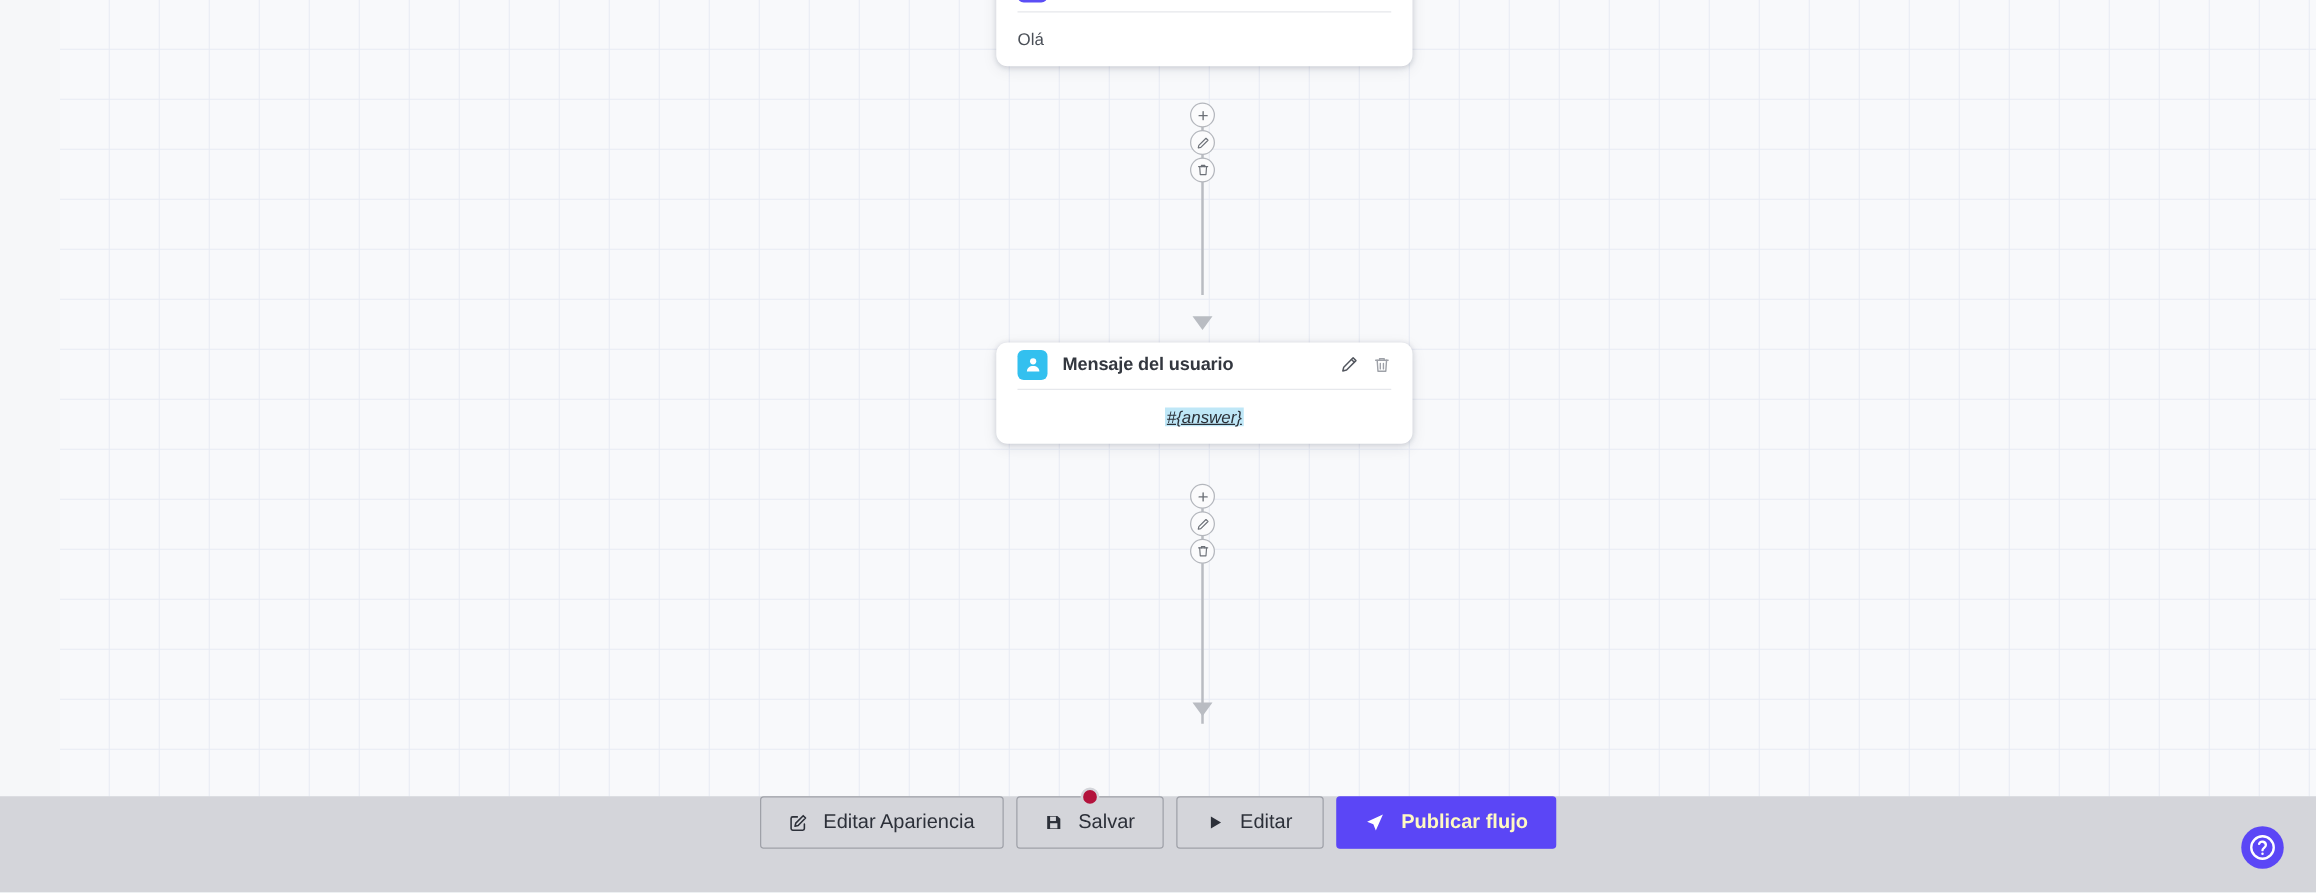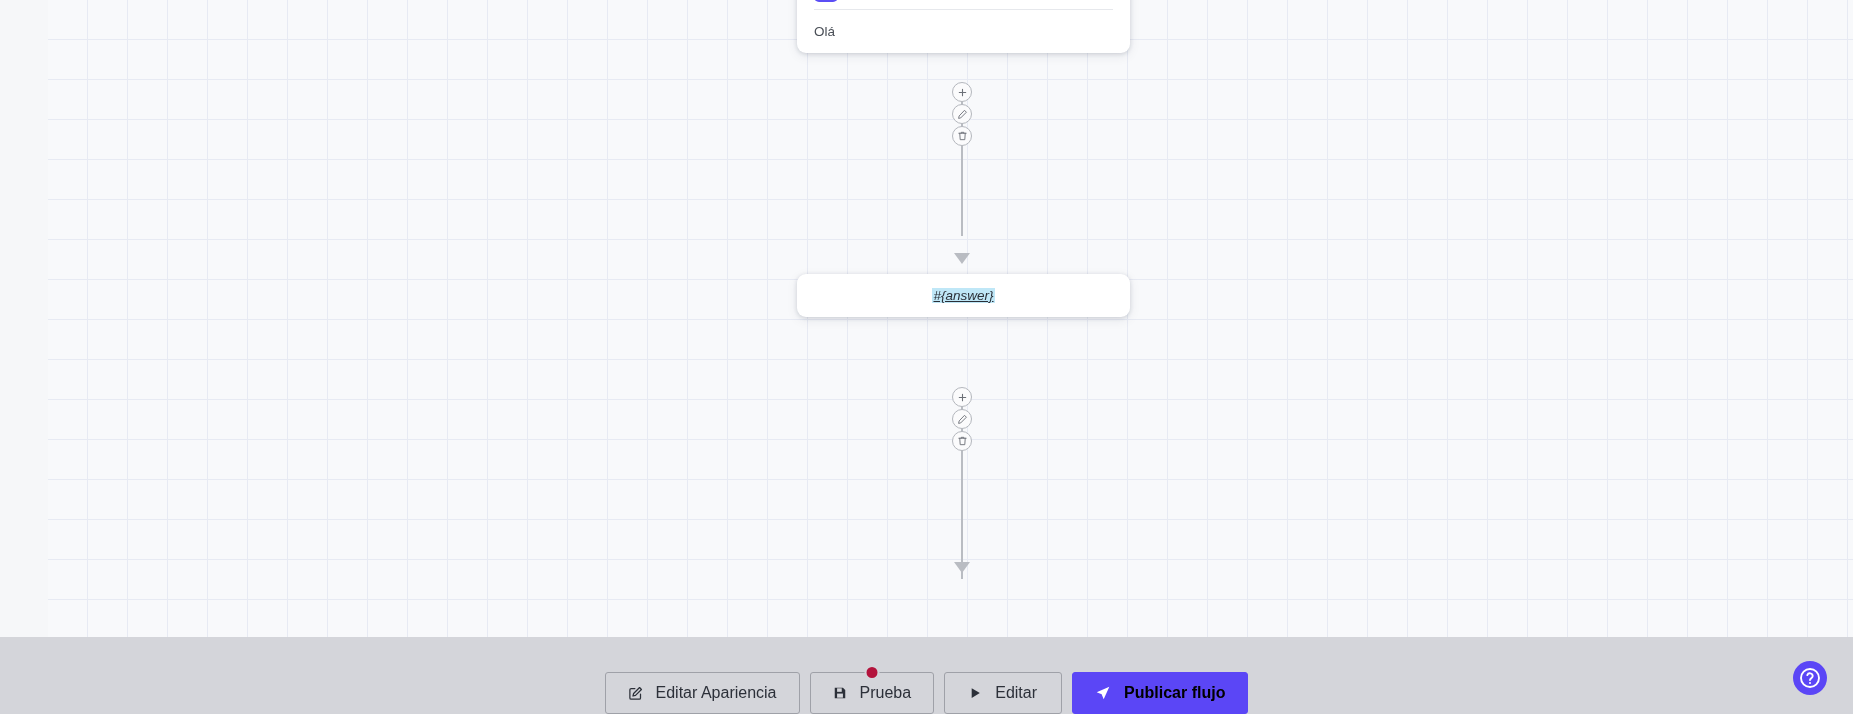--- a/index.html
+++ b/index.html
@@ -175,21 +175,21 @@
   }
 
   
   .toolbar {
     position: absolute;
     left: 0; top: 637px;
     width: 1853px;
     height: 77px;
     background: #d4d5da;
     display: flex;
-    align-items: flex-end;
+    align-items: flex-start;
     justify-content: center;
     gap: 10px;
   }
 
   .tb-btn {
     position: relative;
     height: 42px;
     min-width: 118px;
     padding: 0 22px;
     background: #d4d5da;
@@ -200,21 +200,21 @@
     justify-content: center;
     gap: 13px;
     font-size: 16px;
     color: #2c3039;
     cursor: pointer;
     white-space: nowrap;
   }
   .tb-btn.primary {
     background: #5b46f6;
     border-color: #5b46f6;
-    color: #000000;
+    color: #fef9c3;
     font-weight: bold;
   }
   .tb-ico { display: flex; align-items: center; }
   .tb-ico svg { display: block; }
 
   .dot-badge {
     position: absolute;
     top: -8px;
     left: 50%;
     transform: translateX(-50%);
@@ -273,20 +273,45 @@
       <span class="conn-btn">
         <svg width="11" height="12" viewBox="0 0 24 24" fill="none" stroke="#6c7077" stroke-width="2" stroke-linecap="round" stroke-linejoin="round">
           <path d="M4 6h16"></path>
             <path d="M9 6V4h6v2"></path>
             <path d="M6 6l1 14h10l1-14"></path>
         </svg>
       </span>
     </div>
 
     <div class="node" style="left:749px; top:274px;">
+      <div class="node-head">
+        <span class="node-icon user">
+          <svg width="15" height="15" viewBox="0 0 24 24" fill="#ffffff">
+            <circle cx="12" cy="8" r="4"></circle>
+            <path d="M4 21c0-4.4 3.6-7 8-7s8 2.6 8 7z"></path>
+          </svg>
+        </span>
+        <span class="node-title">Mensaje del usuario</span>
+        <span class="node-actions">
+          <span class="act">
+            <svg width="15" height="15" viewBox="0 0 24 24" fill="none" stroke="#53575f" stroke-width="1.9" stroke-linecap="round" stroke-linejoin="round">
+              <path d="M16.8 3.6l3.6 3.6L8.4 19.2 3.6 20.4l1.2-4.8z"></path>
+              <path d="M14.7 5.7l3.6 3.6"></path>
+            </svg>
+          </span>
+          <span class="act">
+            <svg width="15" height="16" viewBox="0 0 24 24" fill="none" stroke="#9ea1a8" stroke-width="1.8" stroke-linecap="round" stroke-linejoin="round">
+              <path d="M4 6h16"></path>
+              <path d="M9 6V4h6v2"></path>
+              <path d="M6 6l1 14h10l1-14"></path>
+              <path d="M10 10v7M14 10v7"></path>
+            </svg>
+          </span>
+        </span>
+      </div>
       <div class="node-body center">
         <span class="var-chip">#{answer}</span>
       </div>
     </div>
 
     <div class="edge" style="left:913px; top:389px; height:190px;"></div>
     <div class="arrowhead" style="left:906px; top:562px;"></div>
     <div class="conn-group" style="left:904px; top:387px;">
       <span class="conn-btn">
         <svg width="11" height="11" viewBox="0 0 24 24" stroke="#6c7077" stroke-width="2.4" stroke-linecap="round">
@@ -331,21 +356,21 @@
 
     <button class="tb-btn">
       <span class="dot-badge"></span>
       <span class="tb-ico">
         <svg width="14" height="14" viewBox="0 0 24 24" fill="#2c3039">
           <path d="M3 3h14l4 4v14H3z"></path>
           <rect x="7" y="4" width="8" height="6" fill="#d4d5da"></rect>
           <rect x="7" y="13" width="10" height="7" fill="#d4d5da"></rect>
         </svg>
       </span>
-      <span>Prueba</span>
+      <span>Salvar</span>
     </button>
 
     <button class="tb-btn">
       <span class="tb-ico">
         <svg width="13" height="14" viewBox="0 0 24 24" fill="#2c3039">
           <path d="M5 3l15 9-15 9z"></path>
         </svg>
       </span>
       <span>Editar</span>
     </button>

